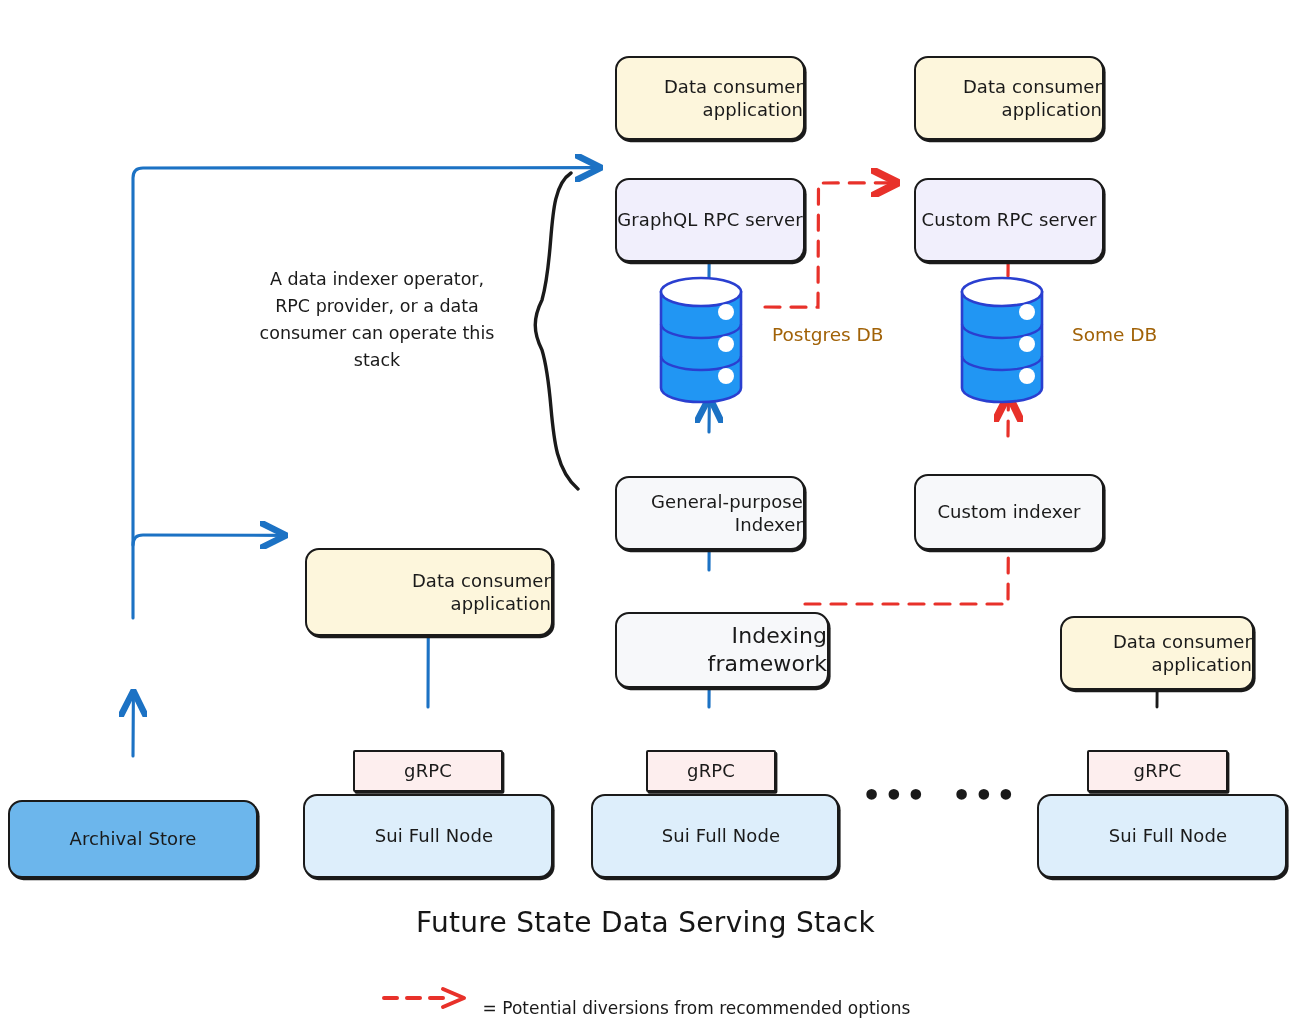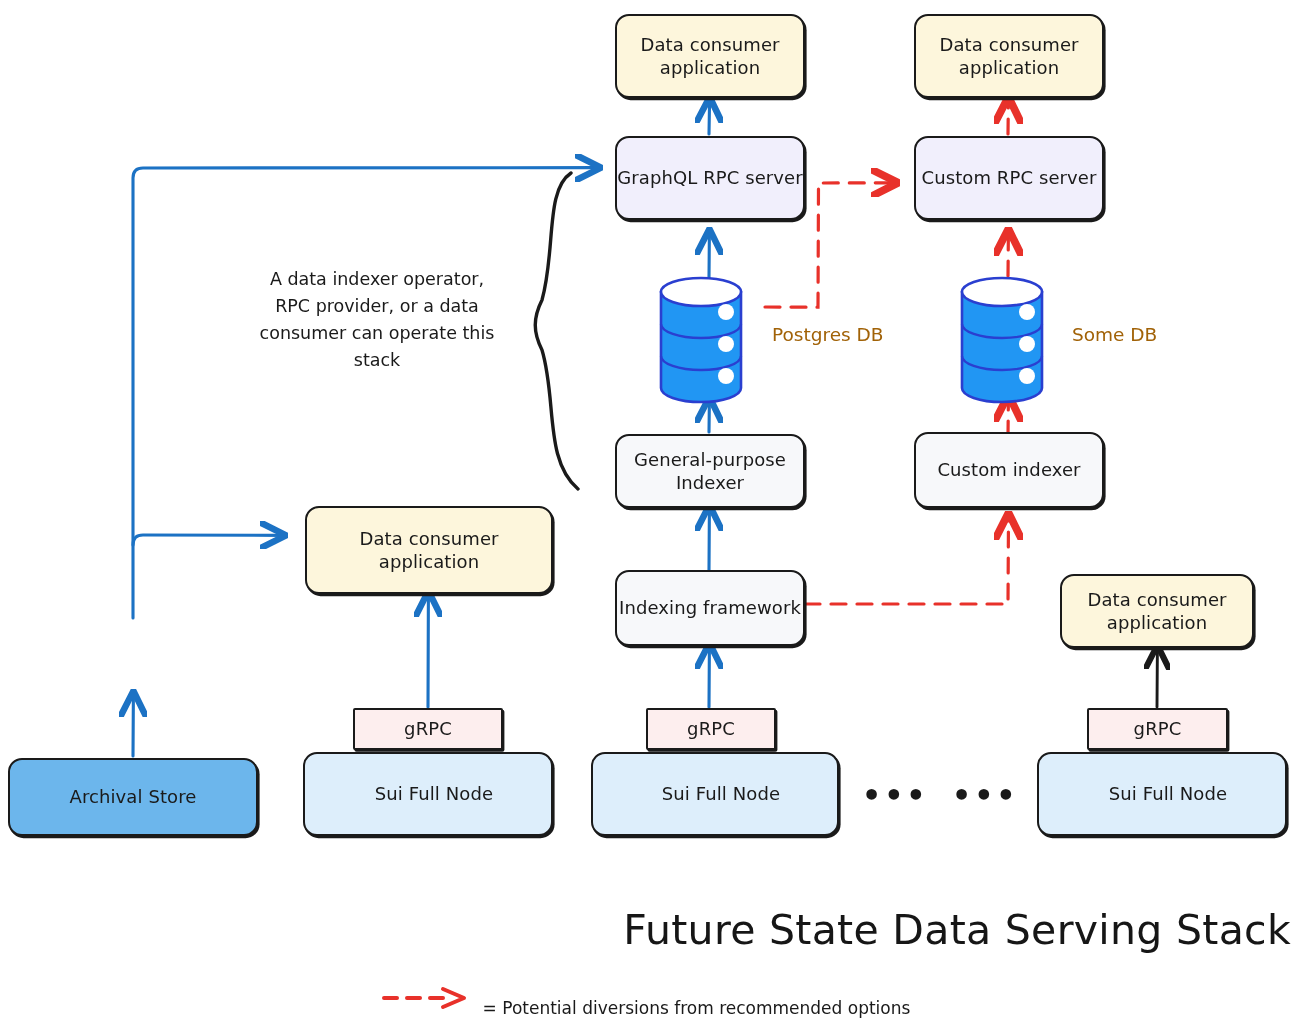--- a/index.html
+++ b/index.html
@@ -24,25 +24,26 @@
     width: 1291px;
     height: 1018px;
     pointer-events: none;
   }
   .node {
     position: absolute;
     box-sizing: border-box;
     display: flex;
     align-items: center;
     justify-content: center;
-    text-align: center;
+    text-align: right;
     color: #1a1a1a;
     font-family: "DejaVu Sans", sans-serif;
     line-height: 1.28;
     letter-spacing: 0.1px;
+    margin-top: 42px;
   }
   .rounded {
     border: 2.6px solid #1a1a1a;
     border-radius: 14px;
     box-shadow: 1.6px 2.2px 0 0 #1a1a1a;
   }
   .sharp {
     border: 2.2px solid #1a1a1a;
     border-radius: 2px;
     box-shadow: 1.4px 1.8px 0 0 #1a1a1a;
@@ -75,22 +76,22 @@
     font-size: 30px;
     font-weight: 700;
     letter-spacing: 3px;
     font-family: "DejaVu Sans", sans-serif;
   }
   #title {
     position: absolute;
     left: 0;
     top: 906px;
     width: 1291px;
-    text-align: right;
-    font-size: 41px;
+    text-align: center;
+    font-size: 28px;
     color: #161616;
     font-family: "DejaVu Sans", sans-serif;
     letter-spacing: 0.3px;
   }
   #legend {
     position: absolute;
     left: 0;
     top: 978px;
     width: 1291px;
     display: flex;
@@ -182,21 +183,21 @@
 
   <div class="dblabel" style="left:772px; top:324px;">Postgres DB</div>
 
   <div class="dblabel" style="left:1072px; top:324px;">Some DB</div>
 
   <div class="node rounded fill-gray" style="left:615px; top:434px; width:190px; height:74px; font-size:18px;">General-purpose
 Indexer</div>
 
   <div class="node rounded fill-gray" style="left:914px; top:432px; width:190px; height:76px; font-size:18px;">Custom indexer</div>
 
-  <div class="node rounded fill-gray" style="left:615px; top:570px; width:190px; height:76px; font-size:18px;">Indexing
+  <div class="node rounded fill-gray" style="left:615px; top:570px; width:214px; height:76px; font-size:22px;">Indexing
 framework</div>
 
   <div class="node rounded fill-cream" style="left:305px; top:506px; width:248px; height:88px; font-size:18px;">Data consumer
 application</div>
 
   <div class="node rounded fill-cream" style="left:1060px; top:574px; width:194px; height:74px; font-size:18px;">Data consumer
 application</div>
 
 
   <div class="node rounded fill-blue" style="left:8px; top:758px; width:250px; height:78px; font-size:18px;">Archival Store</div>

